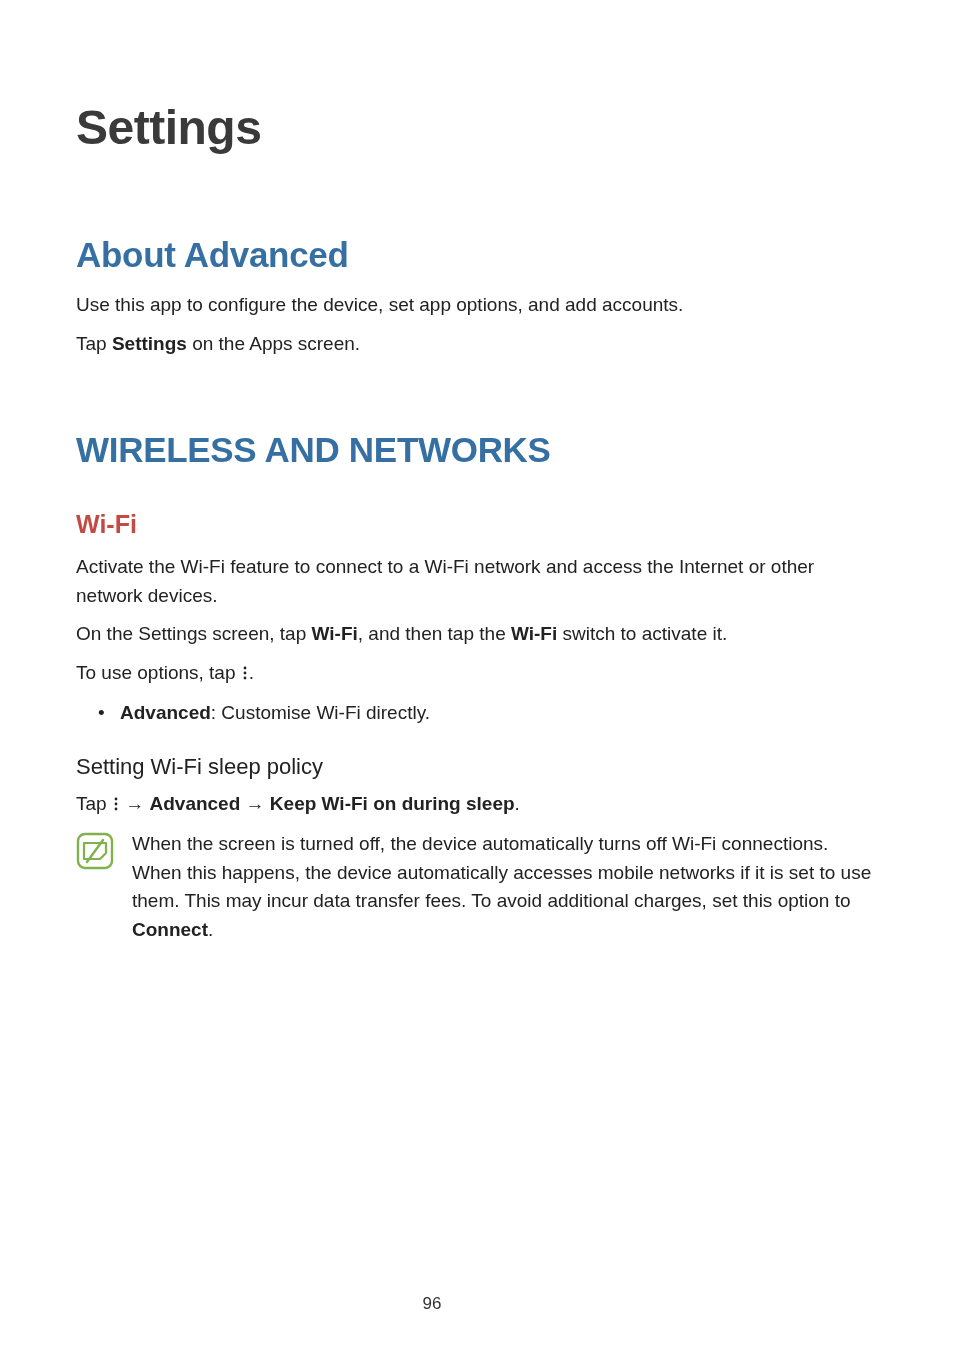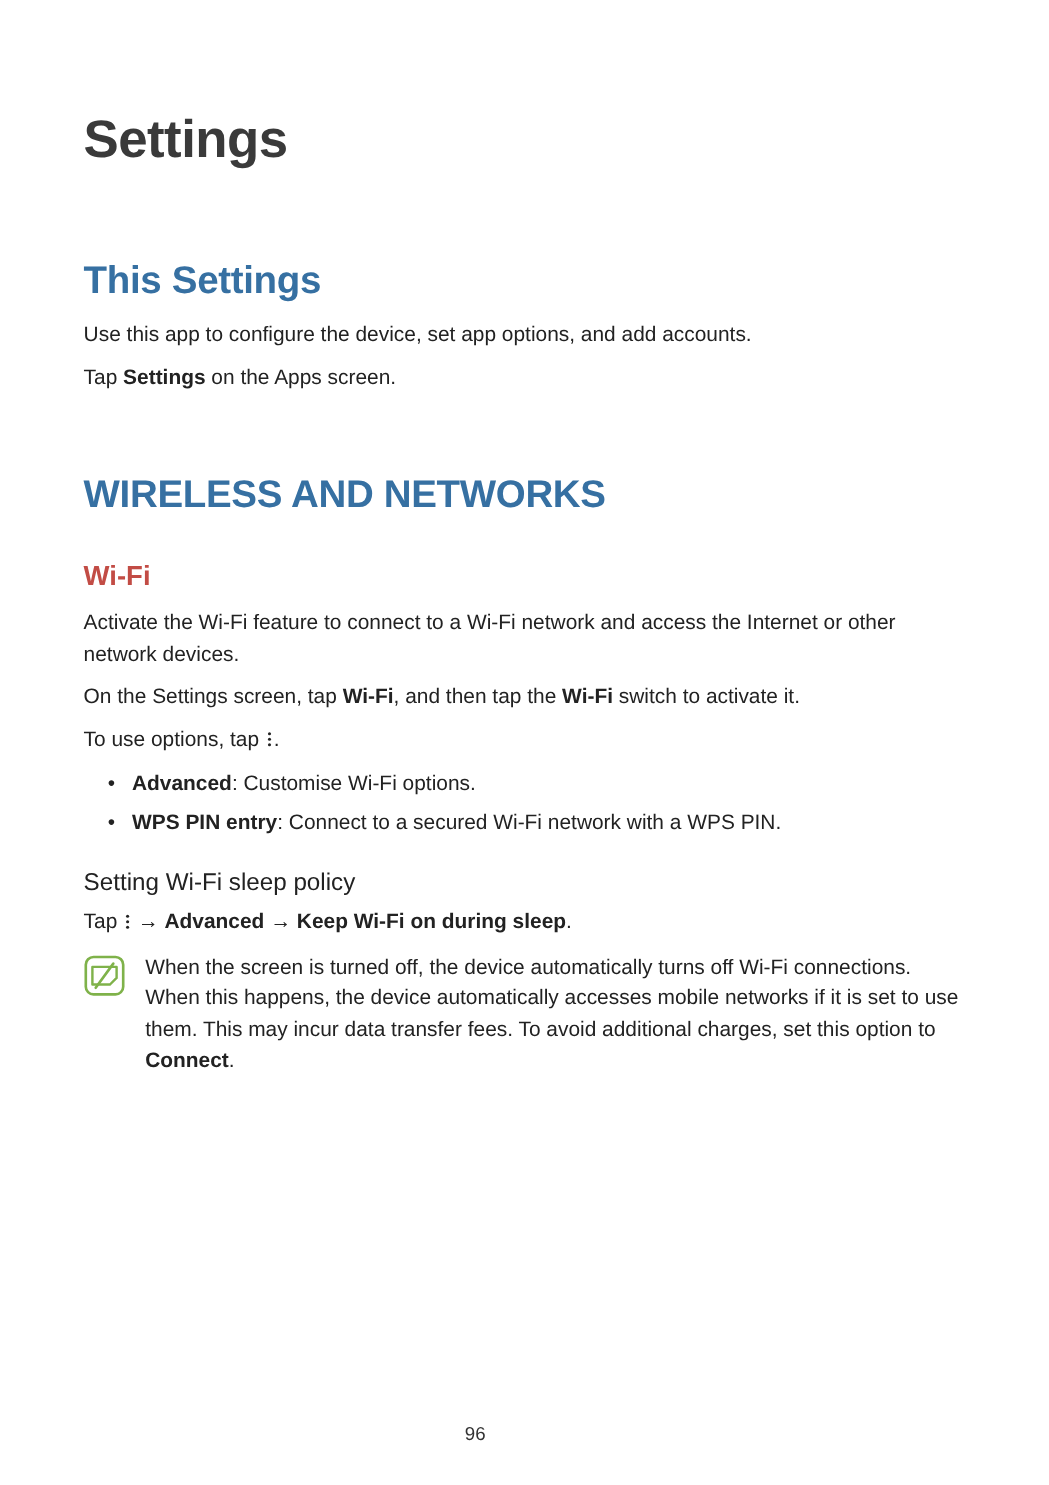--- a/index.html
+++ b/index.html
@@ -96,21 +96,21 @@
     font-size: 17px;
     color: #333;
   }
   .section-gap { height: 24px; }
 </style>
 </head>
 <body>
 
 <h1 class="h1">Settings</h1>
 
-<h2 class="h2">This Settings</h2>
+<h2 class="h2">About Advanced</h2>
 <p class="para">Use this app to configure the device, set app options, and add accounts.</p>
 <p class="para">
   <span>Tap </span><span class="bold">Settings</span><span> on the Apps screen.</span>
 </p>
 
 <div class="section-gap"></div>
 
 <h2 class="h2">WIRELESS AND NETWORKS</h2>
 
 <h3 class="h3">Wi-Fi</h3>
@@ -121,24 +121,21 @@
 <p class="para">
   <span>To use options, tap </span><span class="inline-icon"><svg width="8" height="16" viewBox="0 0 8 16">
         <circle cx="4" cy="3" r="1.4" fill="#222"></circle>
         <circle cx="4" cy="8" r="1.4" fill="#222"></circle>
         <circle cx="4" cy="13" r="1.4" fill="#222"></circle>
       </svg></span><span>.</span>
 </p>
 
 <ul class="bullets">
   <li>
-    <span class="bold">Advanced</span><span>: Customise Wi-Fi options.</span>
-  </li>
-  <li>
-    <span class="bold">WPS PIN entry</span><span>: Connect to a secured Wi-Fi network with a WPS PIN.</span>
+    <span class="bold">Advanced</span><span>: Customise Wi-Fi directly.</span>
   </li>
 </ul>
 
 <h4 class="h4">Setting Wi-Fi sleep policy</h4>
 <p class="para">
   <span>Tap </span><span class="inline-icon"><svg width="8" height="16" viewBox="0 0 8 16">
         <circle cx="4" cy="3" r="1.4" fill="#222"></circle>
         <circle cx="4" cy="8" r="1.4" fill="#222"></circle>
         <circle cx="4" cy="13" r="1.4" fill="#222"></circle>
       </svg></span><span class="arrow"> → </span><span class="bold">Advanced</span><span class="arrow"> → </span><span class="bold">Keep Wi-Fi on during sleep</span><span>.</span>

